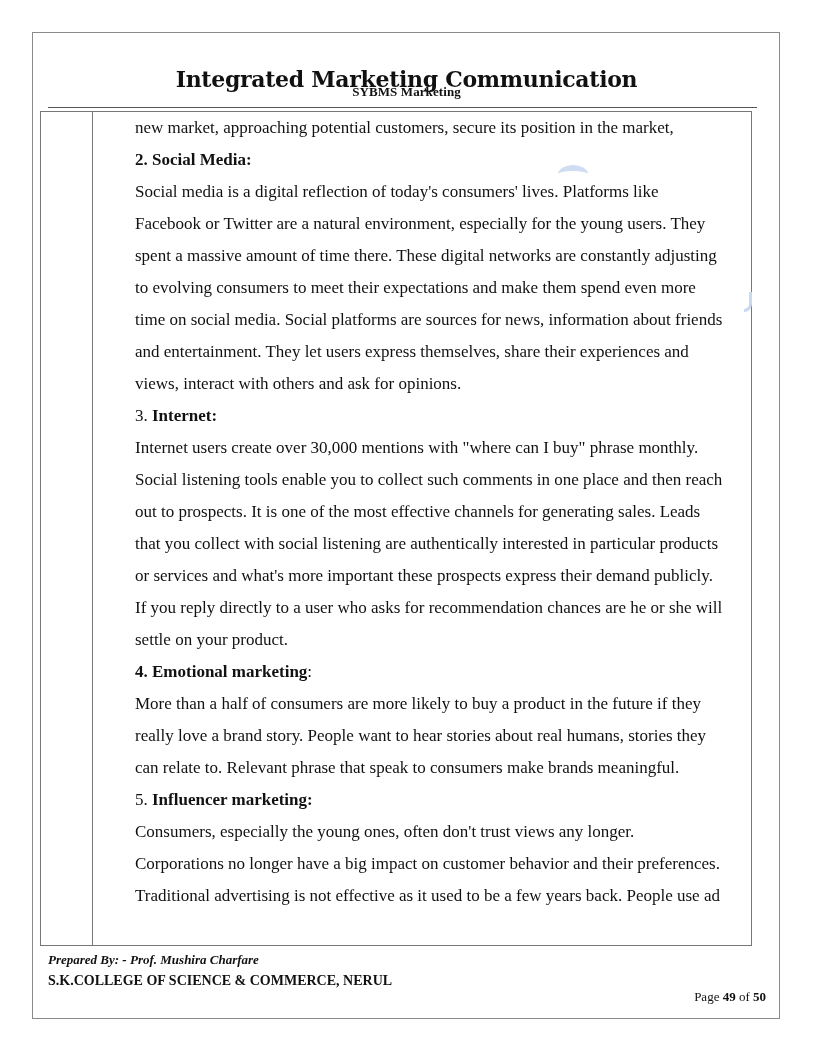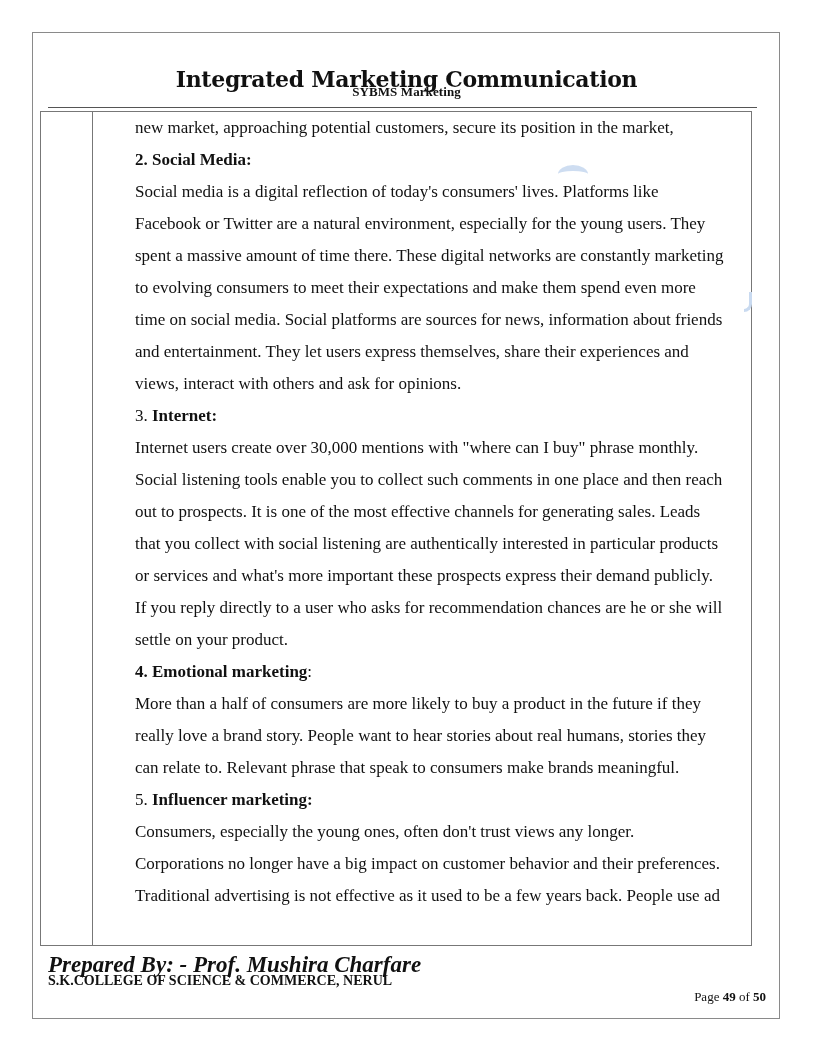--- a/index.html
+++ b/index.html
@@ -108,21 +108,21 @@
       height: 20px;
       border-right: 3px solid #c9daf0;
       border-bottom: 3px solid #c9daf0;
       border-radius: 0 0 8px 0;
       box-sizing: border-box;
     }
     .footer-prepared {
       position: absolute;
       left: 48px;
       top: 952px;
-      font-size: 23px;
+      font-size: 13px;
       font-weight: bold;
       font-style: italic;
     }
     .footer-college {
       position: absolute;
       left: 48px;
       top: 973px;
       font-size: 14px;
       font-weight: bold;
     }
@@ -142,21 +142,21 @@
 <div class="header-title">Integrated Marketing Communication</div>
 <div class="header-rule"></div>
 
 <div class="content-table">
   <div class="left-col"></div>
   <div class="body-text" id="body-text">
       <div class="line">new market, approaching potential customers, secure its position in the market,</div>
       <div class="line"><span></span><span class="bold">2. Social Media:</span><span></span></div>
       <div class="line">Social media is a digital reflection of today's consumers' lives. Platforms like</div>
       <div class="line">Facebook or Twitter are a natural environment, especially for the young users. They</div>
-      <div class="line">spent a massive amount of time there. These digital networks are constantly marketing</div>
+      <div class="line">spent a massive amount of time there. These digital networks are constantly adjusting</div>
       <div class="line">to evolving consumers to meet their expectations and make them spend even more</div>
       <div class="line">time on social media. Social platforms are sources for news, information about friends</div>
       <div class="line">and entertainment. They let users express themselves, share their experiences and</div>
       <div class="line">views, interact with others and ask for opinions.</div>
       <div class="line"><span>3. </span><span class="bold">Internet:</span><span></span></div>
       <div class="line">Internet users create over 30,000 mentions with "where can I buy" phrase monthly.</div>
       <div class="line">Social listening tools enable you to collect such comments in one place and then reach</div>
       <div class="line">out to prospects. It is one of the most effective channels for generating sales. Leads</div>
       <div class="line">that you collect with social listening are authentically interested in particular products</div>
       <div class="line">or services and what's more important these prospects express their demand publicly.</div>

